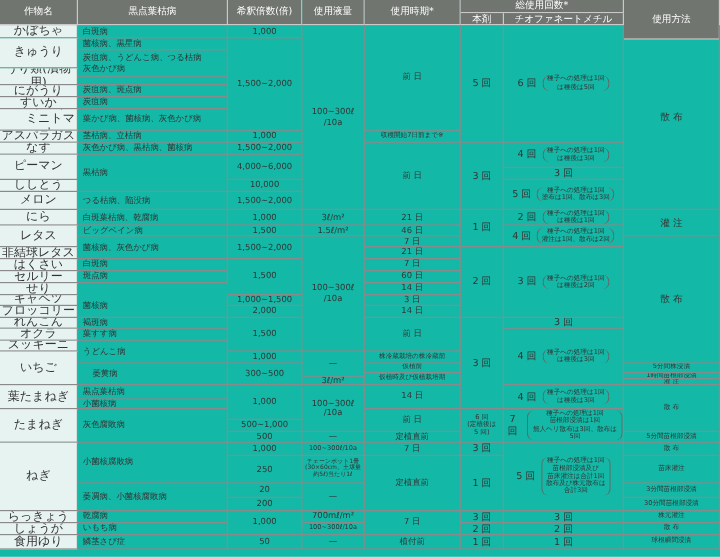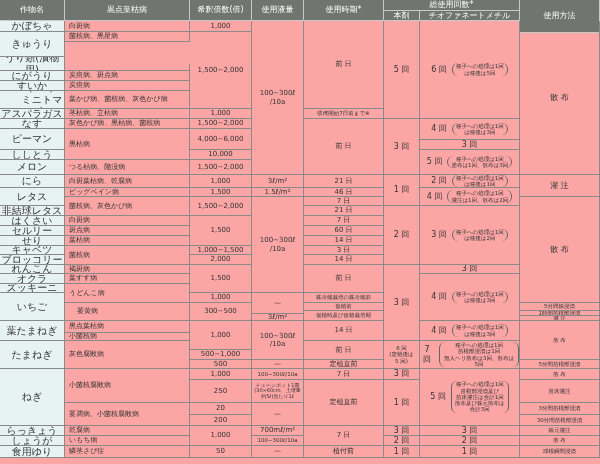--- a/index.html
+++ b/index.html
@@ -1,18 +1,18 @@
 <!DOCTYPE html>
 <html><head>
 <meta charset="utf-8">
 <style>
   html, body { margin:0; padding:0; background:#ffffff; }
   body { width:600px; height:464px; position:relative; overflow:hidden;
          font-family:"DejaVu Sans", sans-serif; color:#333; }
-  #sheet { position:absolute; left:0; top:0; width:600px; height:464px; background:#fca5a5; }
+  #sheet { position:absolute; left:0; top:0; width:600px; height:464px; background:#14b8a6; }
   .c { position:absolute; box-sizing:border-box; border-right:1px solid #8a8a8a; border-bottom:1px solid #8a8a8a;
        display:flex; align-items:center; justify-content:center; text-align:center;
        font-size:7px; line-height:1.15; white-space:pre-line; overflow:hidden; }
   .l { justify-content:flex-start; padding-left:4px; text-align:left; }
   .h { background:#707570; color:#fff; font-size:8px; border-color:#c9c9c9; }
   .crop { background:#e6f3f0; font-size:10px; }
   .lg { font-size:8px; }
   .sm { font-size:5.5px; line-height:1.1; }
   .xs { font-size:5px; line-height:1.1; }
   .paren { display:flex; align-items:center; gap:3px; }
@@ -57,33 +57,34 @@
     <div class="c crop" style="left: 0px; top: 284px; width: 65px; height: 9px;">ズッキーニ</div>
     <div class="c crop" style="left: 0px; top: 293px; width: 65px; height: 28px;">いちご</div>
     <div class="c crop" style="left: 0px; top: 321px; width: 65px; height: 20px;">葉たまねぎ</div>
     <div class="c crop" style="left: 0px; top: 341px; width: 65px; height: 28px;">たまねぎ</div>
     <div class="c crop" style="left: 0px; top: 369px; width: 65px; height: 57px;">ねぎ</div>
     <div class="c crop" style="left: 0px; top: 426px; width: 65px; height: 10px;">らっきょう</div>
     <div class="c crop" style="left: 0px; top: 436px; width: 65px; height: 10px;">しょうが</div>
     <div class="c crop" style="left: 0px; top: 446px; width: 65px; height: 12px;">食用ゆり</div>
     <div class="c l" style="left: 65px; top: 21px; width: 125px; height: 11px;">白斑病</div>
     <div class="c l" style="left: 65px; top: 32px; width: 125px; height: 10px;">菌核病、黒星病</div>
+    <div class="c l" style="left: 65px; top: 42px; width: 125px; height: 22px;">炭疽病、うどんこ病、つる枯病
+灰色かび病</div>
     <div class="c l" style="left: 65px; top: 71px; width: 125px; height: 10px;">炭疽病、斑点病</div>
     <div class="c l" style="left: 65px; top: 81px; width: 125px; height: 10px;">炭疽病</div>
     <div class="c l" style="left: 65px; top: 91px; width: 125px; height: 18px;">葉かび病、菌核病、灰色かび病</div>
     <div class="c l" style="left: 65px; top: 109px; width: 125px; height: 10px;">茎枯病、立枯病</div>
     <div class="c l" style="left: 65px; top: 119px; width: 125px; height: 10px;">灰色かび病、黒枯病、菌核病</div>
     <div class="c l" style="left: 65px; top: 129px; width: 125px; height: 31px;">黒枯病</div>
     <div class="c l" style="left: 65px; top: 160px; width: 125px; height: 15px;">つる枯病、陥没病</div>
     <div class="c l" style="left: 65px; top: 175px; width: 125px; height: 13px;">白斑葉枯病、乾腐病</div>
     <div class="c l" style="left: 65px; top: 188px; width: 125px; height: 9px;">ビッグベイン病</div>
     <div class="c l" style="left: 65px; top: 197px; width: 125px; height: 19px;">菌核病、灰色かび病</div>
     <div class="c l" style="left: 65px; top: 216px; width: 125px; height: 10px;">白斑病</div>
     <div class="c l" style="left: 65px; top: 226px; width: 125px; height: 10px;">斑点病</div>
-    <div class="c l" style="left: 65px; top: 236px; width: 125px; height: 10px;">葉枯病</div>
     <div class="c l" style="left: 65px; top: 246px; width: 125px; height: 19px;">菌核病</div>
     <div class="c l" style="left: 65px; top: 265px; width: 125px; height: 9px;">褐斑病</div>
     <div class="c l" style="left: 65px; top: 274px; width: 125px; height: 10px;">葉すす病</div>
     <div class="c l" style="left: 65px; top: 284px; width: 125px; height: 19px;">うどんこ病</div>
     <div class="c l" style="left: 65px; top: 303px; width: 125px; height: 18px; padding-left: 12px;">萎黄病</div>
     <div class="c l" style="left: 65px; top: 321px; width: 125px; height: 12px;">黒点葉枯病</div>
     <div class="c l" style="left: 65px; top: 333px; width: 125px; height: 8px;">小菌核病</div>
     <div class="c l" style="left: 65px; top: 341px; width: 125px; height: 28px;">灰色腐敗病</div>
     <div class="c l" style="left: 65px; top: 369px; width: 125px; height: 34px;">小菌核腐敗病</div>
     <div class="c l" style="left: 65px; top: 403px; width: 125px; height: 23px;">萎凋病、小菌核腐敗病</div>

